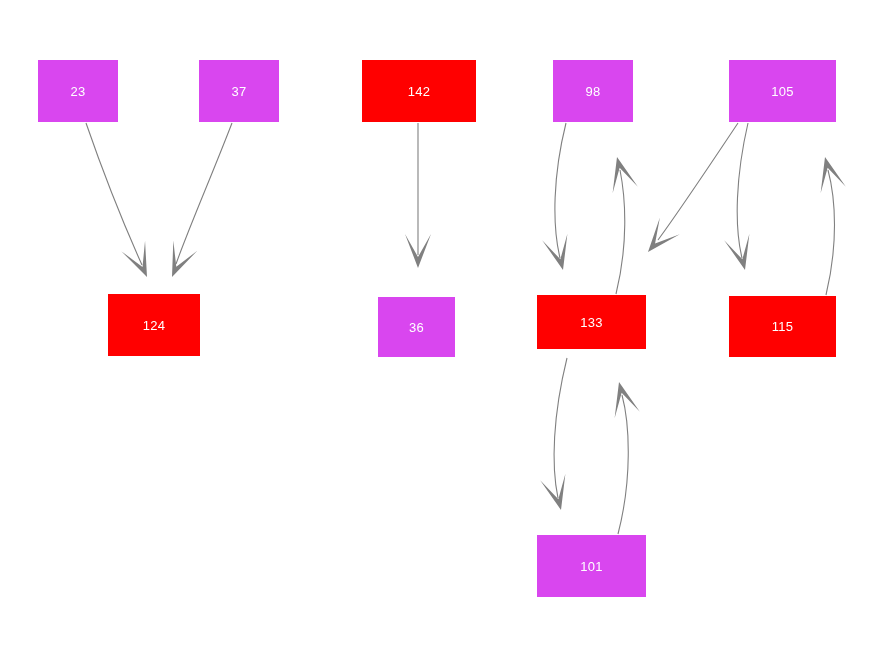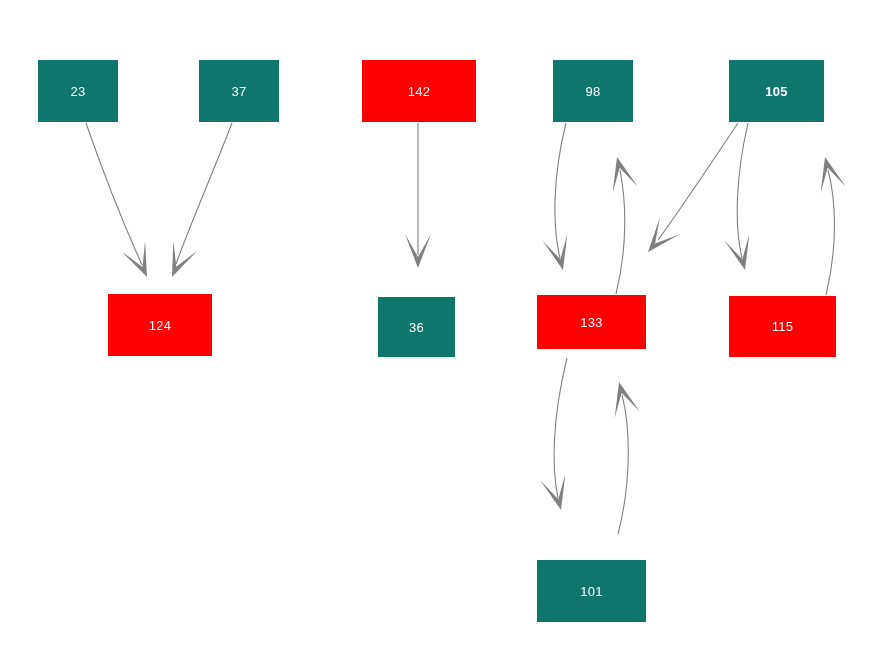--- a/index.html
+++ b/index.html
@@ -41,21 +41,21 @@
     display: flex;
     align-items: center;
     justify-content: center;
     color: #ffffff;
     font-size: 13px;
     font-family: "Liberation Sans", "DejaVu Sans", sans-serif;
     line-height: 1;
     letter-spacing: 0.2px;
     z-index: 5;
   }
-  .node-blue { background: #0f766e; text-align: center; }
+  .node-blue { background: #d946ef; text-align: center; }
   .node-red  { background: #ff0000; }
   .node-label {
     pointer-events: none;
     user-select: none;
   }
 </style>
 </head>
 <body>
 
 <div id="canvas">
@@ -103,39 +103,39 @@
       </g>
     </svg>
 
   <div id="node-layer">
       <div class="node node-blue" style="left: 38px; top: 60px; width: 80px; height: 62px;">
         <span class="node-label">23</span>
       </div>
       <div class="node node-blue" style="left: 199px; top: 60px; width: 80px; height: 62px;">
         <span class="node-label">37</span>
       </div>
-      <div class="node node-red" style="left: 108px; top: 294px; width: 104px; height: 62px;">
+      <div class="node node-red" style="left: 108px; top: 294px; width: 92px; height: 62px;">
         <span class="node-label">124</span>
       </div>
       <div class="node node-red" style="left: 362px; top: 60px; width: 114px; height: 62px;">
         <span class="node-label">142</span>
       </div>
       <div class="node node-blue" style="left: 378px; top: 297px; width: 77px; height: 60px;">
         <span class="node-label">36</span>
       </div>
       <div class="node node-blue" style="left: 553px; top: 60px; width: 80px; height: 62px;">
         <span class="node-label">98</span>
       </div>
-      <div class="node node-blue" style="left: 729px; top: 60px; width: 95px; height: 62px; font-weight: bold;">
+      <div class="node node-blue" style="left: 729px; top: 60px; width: 107px; height: 62px;">
         <span class="node-label">105</span>
       </div>
       <div class="node node-red" style="left: 537px; top: 295px; width: 109px; height: 54px; text-align: center;">
         <span class="node-label">133</span>
       </div>
       <div class="node node-red" style="left: 729px; top: 296px; width: 107px; height: 61px; align-items: center;">
         <span class="node-label">115</span>
       </div>
-      <div class="node node-blue" style="left: 537px; top: 560px; width: 109px; height: 62px;">
+      <div class="node node-blue" style="left: 537px; top: 535px; width: 109px; height: 62px;">
         <span class="node-label">101</span>
       </div>
     </div>
 
 </div>
 
 </body></html>

